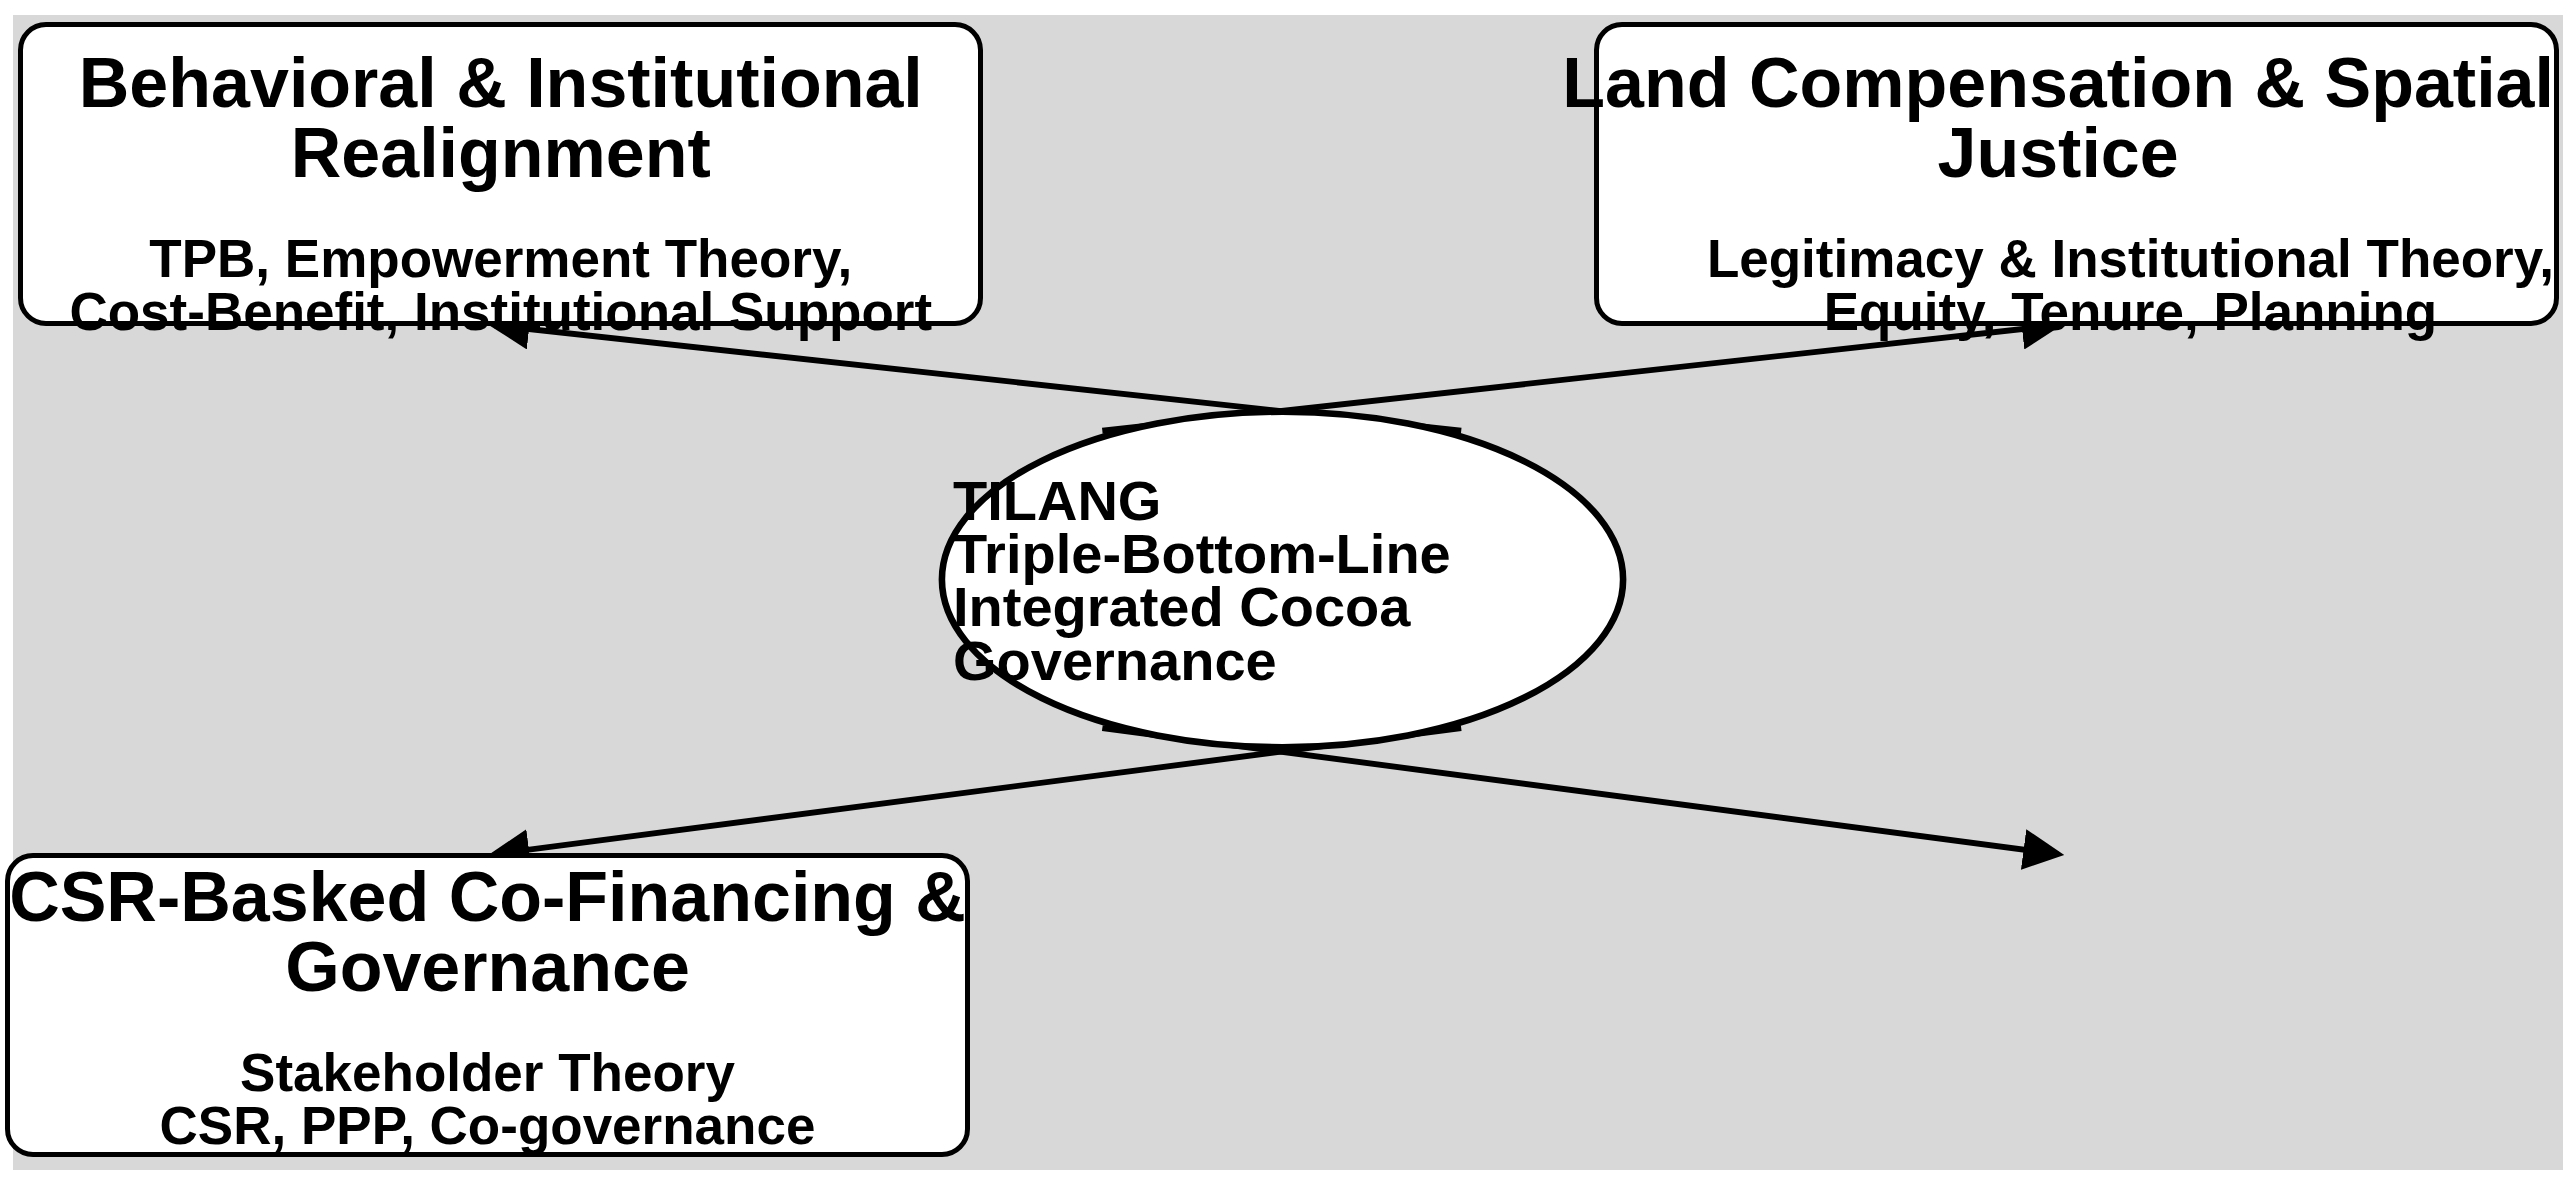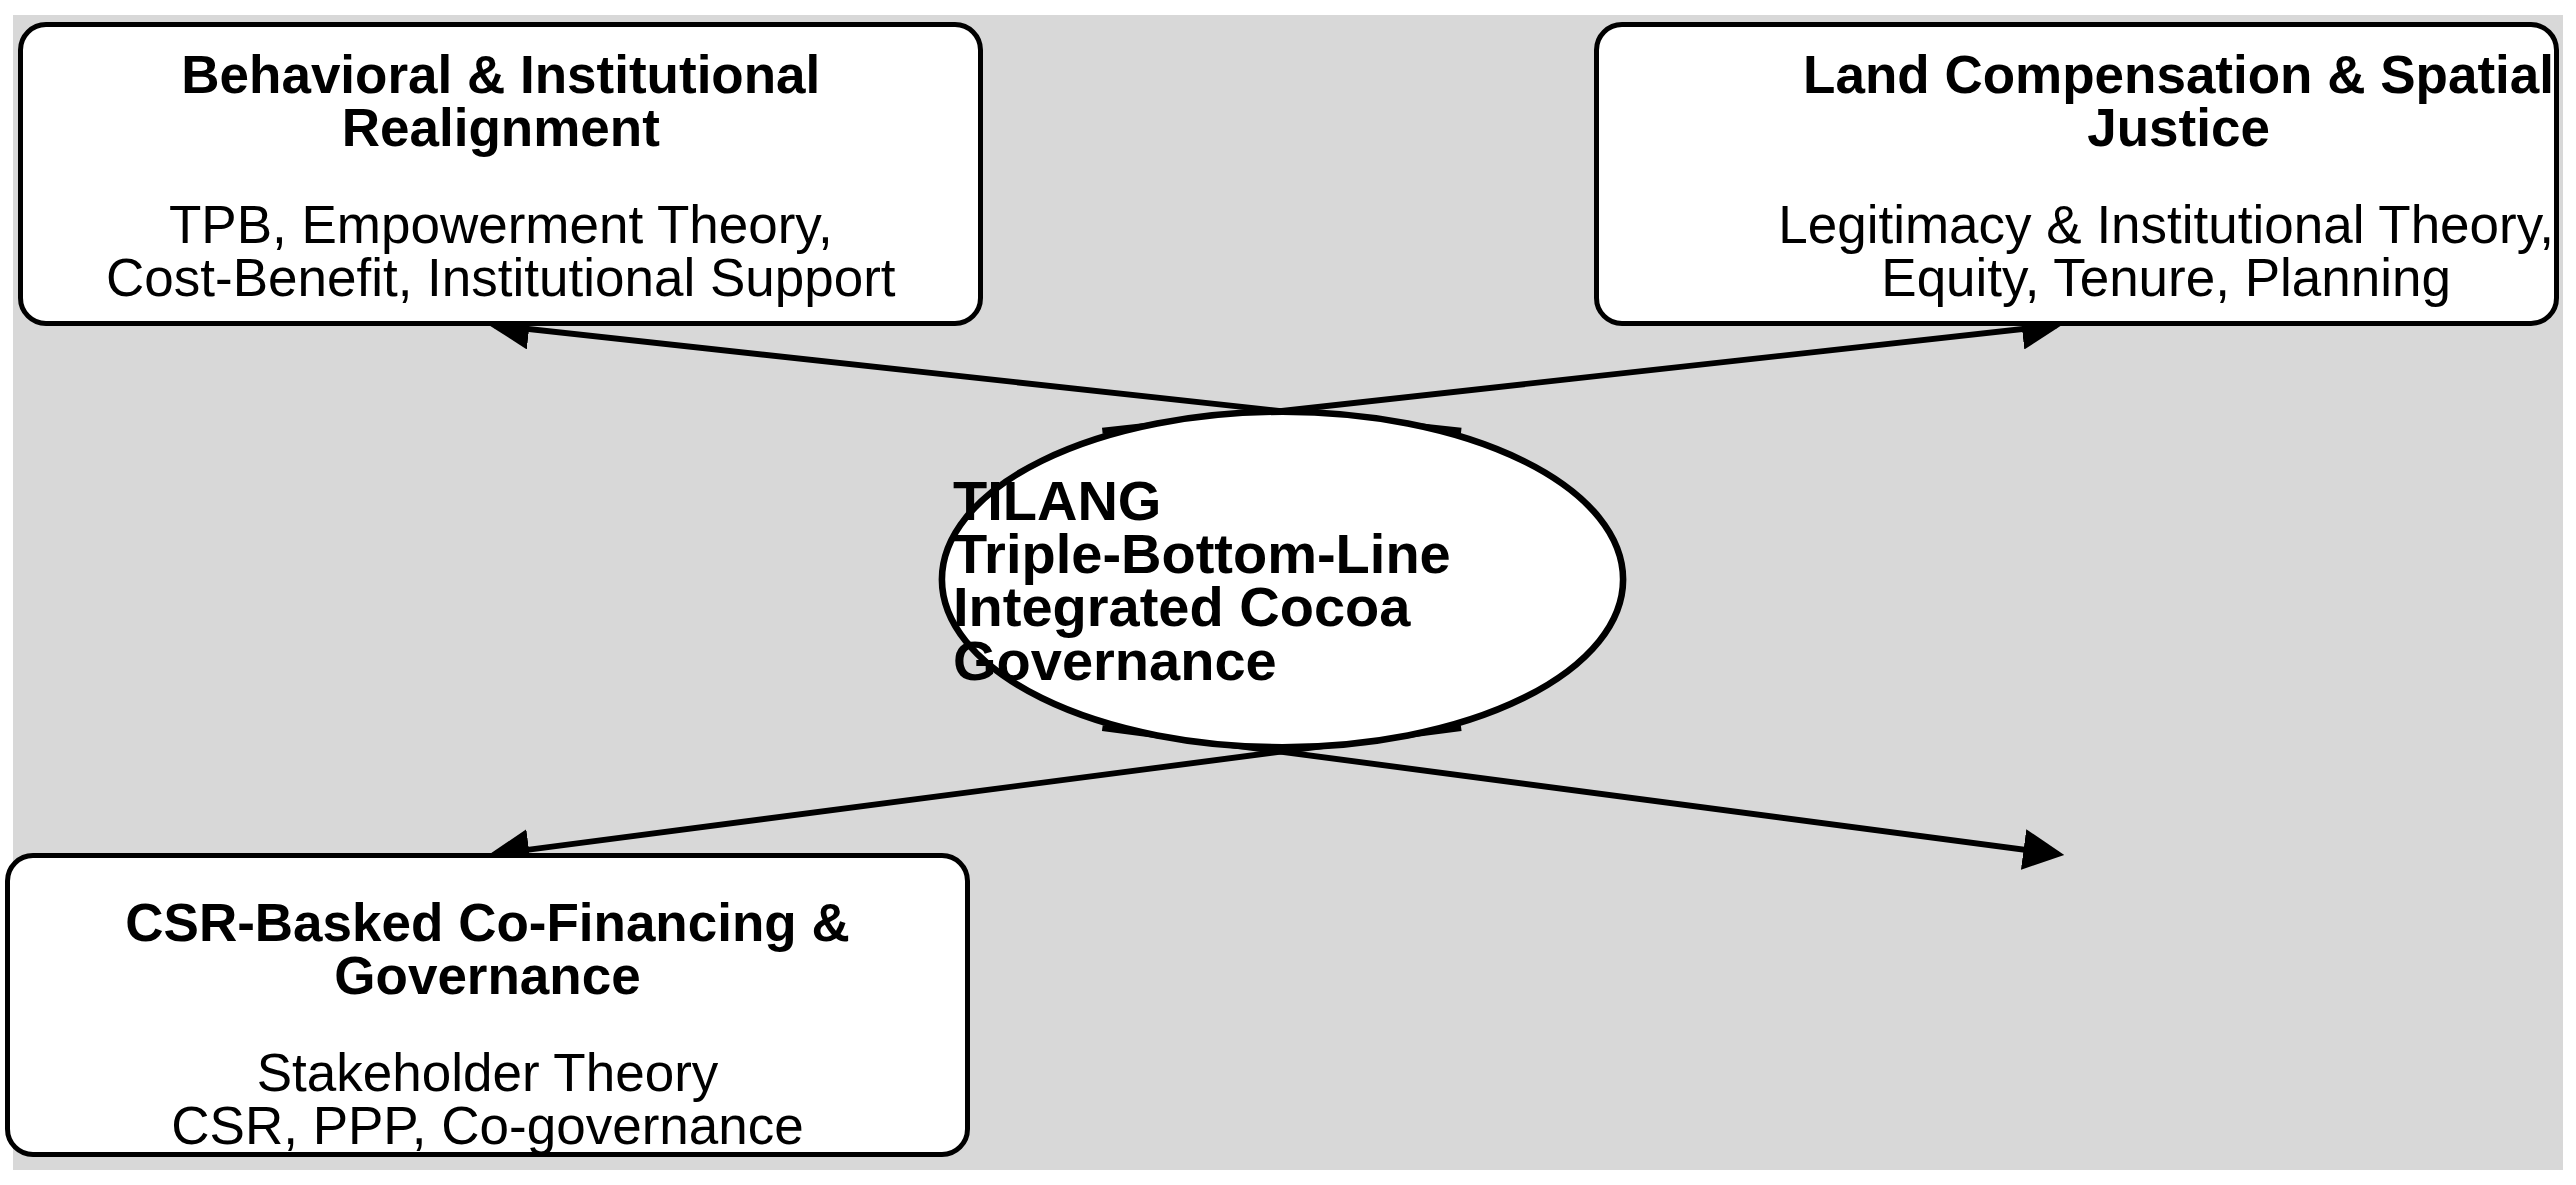--- a/index.html
+++ b/index.html
@@ -24,25 +24,25 @@
     border-radius:28px;
     box-sizing:border-box;
     display:flex;flex-direction:column;align-items:center;
     padding-top:20.5px;
   }
   .box.tl{left:18.3px;top:22px;}
   .box.tr{left:1594px;top:22px;align-items:flex-end;}
   .box.bl{left:5px;top:853px;justify-content:flex-end;}
   .box.br{left:1594px;top:853px;}
   .box-title{
-    font-weight:700;font-size:53px;line-height:1.0;
+    font-weight:700;font-size:70px;line-height:1.0;
     text-align:center;white-space:nowrap;
   }
   .box-body{
-    font-weight:400;font-size:53px;line-height:1.0;
+    font-weight:700;font-size:53px;line-height:1.0;
     margin-top:44px;text-align:center;white-space:nowrap;
   }
   .ellipse-label{
     position:absolute;left:953px;top:474px;width:659px;
     font-weight:700;font-size:56px;line-height:0.95;
     white-space:nowrap;
   }
 </style>
 </head>
 <body>

